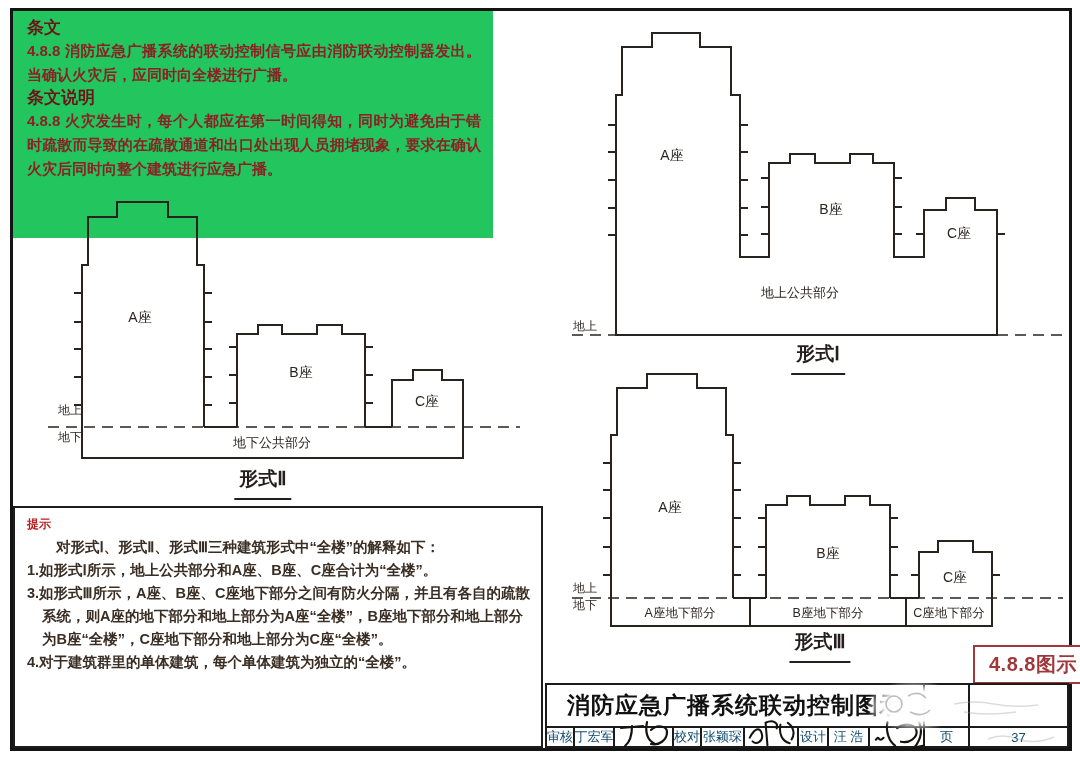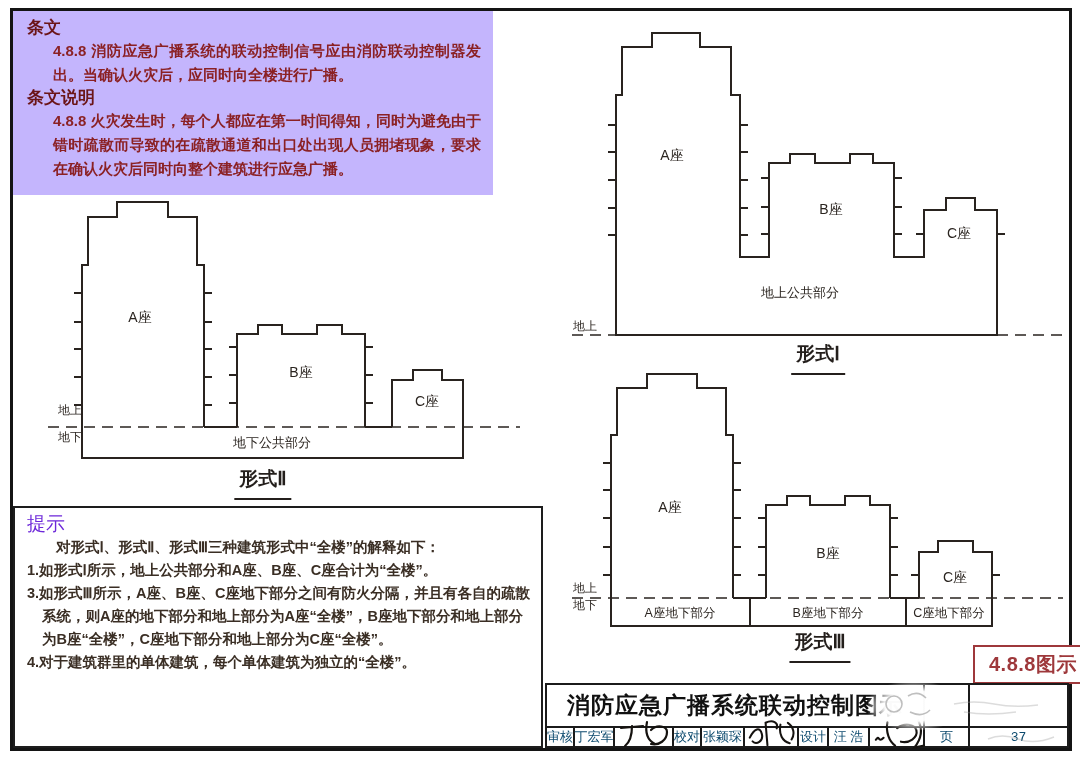--- a/index.html
+++ b/index.html
@@ -1,29 +1,29 @@
 <!DOCTYPE html>
 <html><head>
 <meta charset="utf-8">
 <style>
   html,body{margin:0;padding:0;background:#ffffff;}
   .page{position:relative;width:1080px;height:761px;background:#ffffff;overflow:hidden;
         font-family:"Liberation Sans",sans-serif;}
   .frame{position:absolute;left:10px;top:8px;width:1062px;height:743px;
          border:3px solid #141414;box-sizing:border-box;}
   
-  .clause-box{position:absolute;left:13px;top:11px;width:480px;height:184px;
-              background:#c4b5fd;box-sizing:border-box;padding:6px 12px 4px 14px;}
+  .clause-box{position:absolute;left:13px;top:11px;width:480px;height:227px;
+              background:#22c55e;box-sizing:border-box;padding:6px 12px 4px 14px;}
   .clause-h{font-size:17px;font-weight:800;color:#6b1518;line-height:22px;}
-  .clause-t{font-size:15px;font-weight:700;color:#8b2124;line-height:24px;text-align:justify;margin-left:26px;}
+  .clause-t{font-size:15px;font-weight:700;color:#8b2124;line-height:24px;text-align:justify;}
   
   .tips-box{position:absolute;left:13px;top:506px;width:530px;height:242px;
             background:#ffffff;border:2.5px solid #1d1d1d;box-sizing:border-box;
             padding:4px 8px 4px 12px;}
-  .tips-h{font-size:19px;font-weight:400;color:#6d28d9;line-height:24px;}
+  .tips-h{font-size:12px;font-weight:700;color:#b91c1c;line-height:24px;}
   .tips-intro{font-size:14.5px;font-weight:600;color:#3a2e24;line-height:23px;text-indent:2em;}
   .tip-item{font-size:14.5px;font-weight:600;color:#3a2e24;line-height:23px;
             padding-left:15px;text-indent:-15px;}
   
   .dsvg{position:absolute;overflow:visible;}
   .bld{fill:none;stroke:#29231f;stroke-width:2;stroke-linejoin:miter;}
   .tick{fill:none;stroke:#29231f;stroke-width:1.8;}
   .gnd{fill:none;stroke:#29231f;stroke-width:1.7;stroke-dasharray:11 7;}
   .seg{fill:none;stroke:#29231f;stroke-width:2;}
   text{fill:#2b2520;font-family:"Liberation Sans",sans-serif;}
@@ -37,21 +37,21 @@
   .fig-tag{position:absolute;left:973px;top:645px;width:120px;height:39px;box-sizing:border-box;
            border:2.5px solid #9e383b;color:#9e383b;font-size:20px;font-weight:bold;
            display:flex;align-items:center;justify-content:center;letter-spacing:.5px;background:#fff;}
   
   .tblock{position:absolute;left:545px;top:683px;width:524px;height:65px;box-sizing:border-box;
           border:2.5px solid #1b1b1b;display:flex;flex-direction:column;background:#fff;}
   .trow1{height:41px;display:flex;border-bottom:2px solid #1b1b1b;}
   .trow2{flex:1;display:flex;}
   .tcell{box-sizing:border-box;border-right:2px solid #1b1b1b;display:flex;
          align-items:center;justify-content:center;white-space:nowrap;}
-  .tcell:last-child{border-right:none;font-family:Liberation Mono, monospace;}
+  .tcell:last-child{border-right:none;}
   .main-title{width:378px;font-size:23px;font-weight:bold;color:#111;letter-spacing:1px;}
   .r1a{width:45px;} .r1b{flex:1;}
   .small{font-size:13px;color:#0c4a6e;text-align:right;}
   .sig{position:relative;overflow:visible;}
   .sig svg{position:absolute;left:2px;top:-13px;overflow:visible;}
   .sigp{fill:none;stroke:#15120f;stroke-width:2.2;stroke-linecap:round;}
   
   .wm{position:absolute;pointer-events:none;}
   .wm1{left:868px;top:682px;width:92px;height:48px;
        background:radial-gradient(ellipse at center,rgba(255,255,255,.98) 45%,rgba(255,255,255,0) 75%);}

